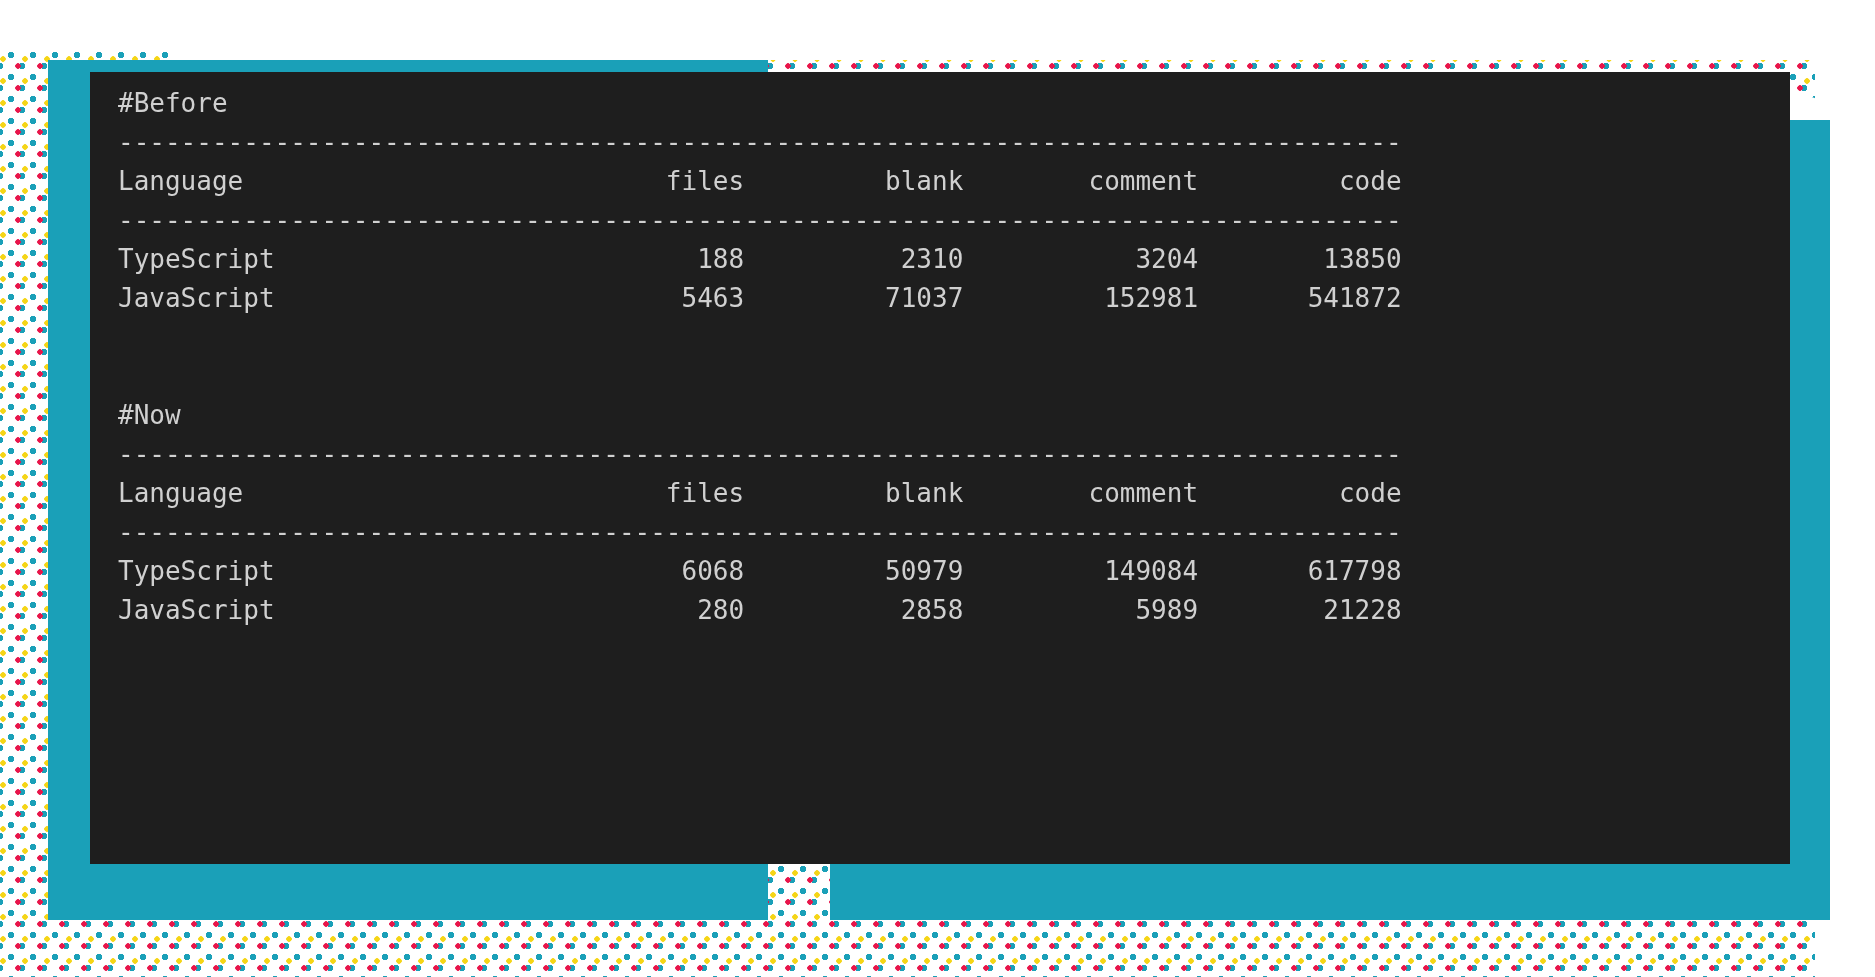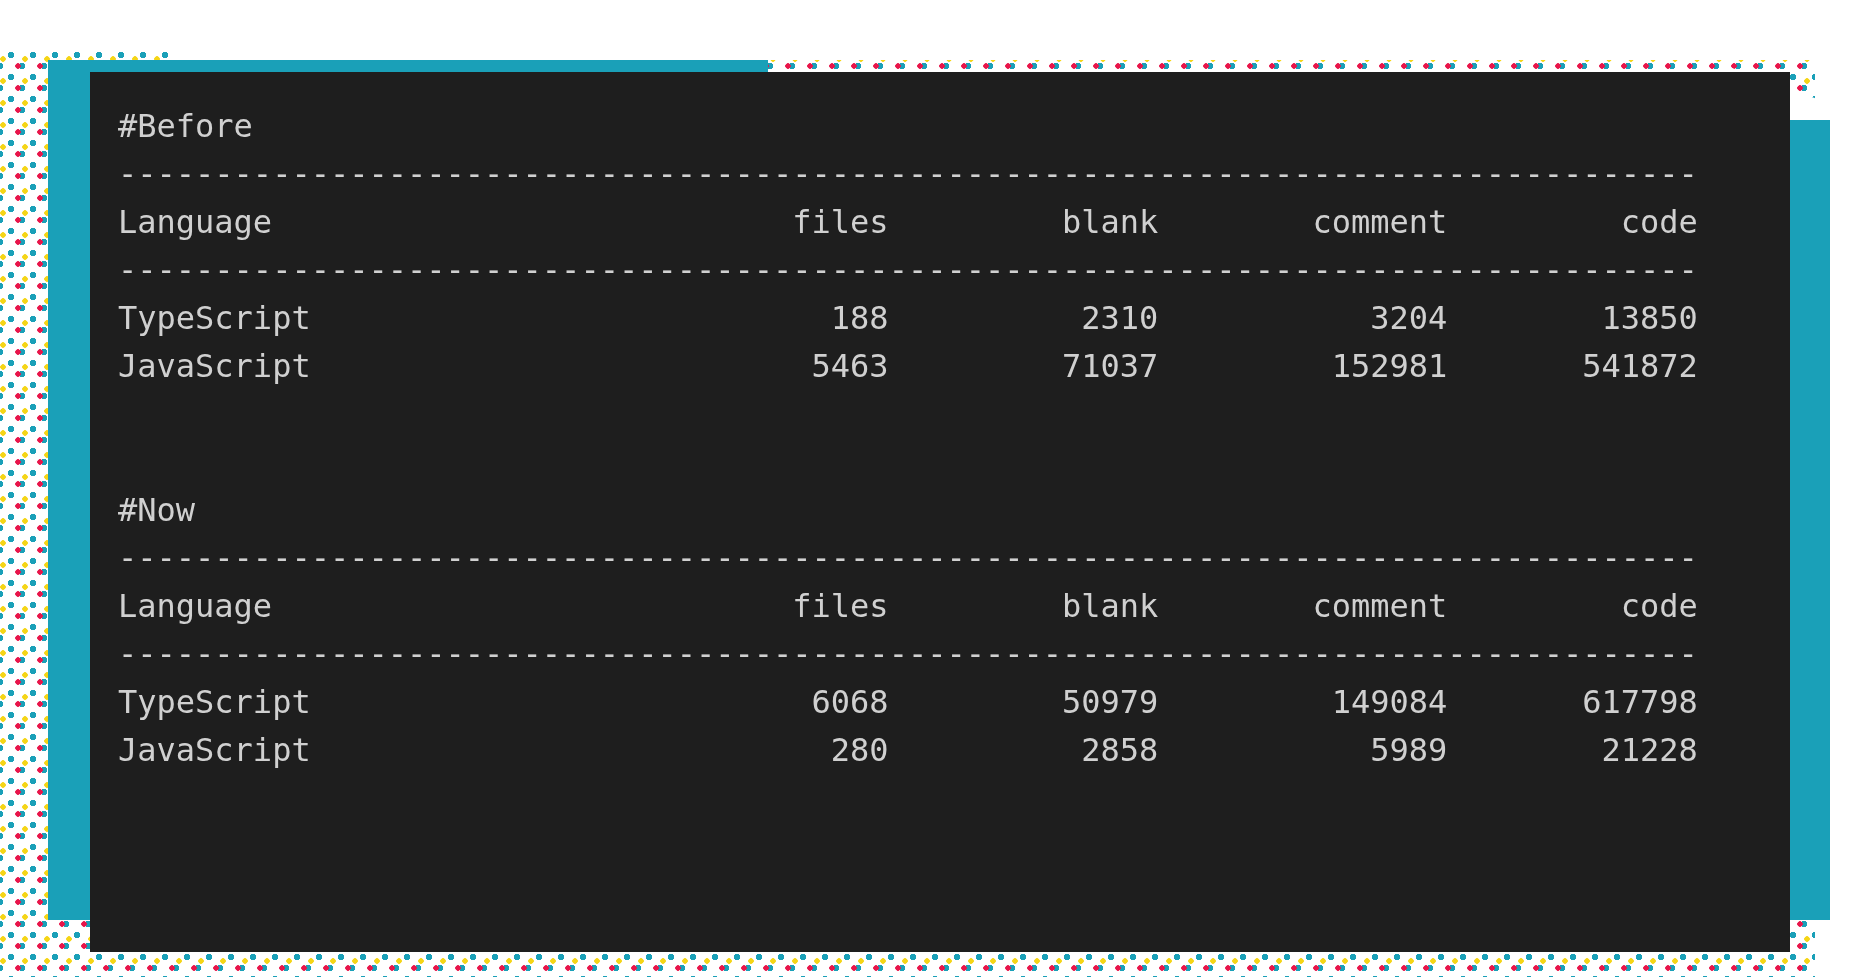--- a/index.html
+++ b/index.html
@@ -68,27 +68,27 @@
     left: 830px;
     width: 1000px;
     height: 800px;
     background: #1aa0b8;
   }
   .terminal {
     position: absolute;
     top: 72px;
     left: 90px;
     width: 1700px;
-    height: 880px;
+    height: 792px;
     background: #1e1e1e;
     color: #d0d0d0;
     font-family: "SF Mono", "Menlo", "Consolas", "Monaco", monospace;
-    font-size: 32px;
+    font-size: 26px;
     line-height: 1.5;
-    padding: 30px 28px;
+    padding: 12px 28px;
     white-space: pre;
     overflow: hidden;
   }
 </style>
 </head>
 <body>
 
 <div class="dotted-bg"></div>
 <div class="white-mask-top"></div>
 <div class="white-mask-left-top"></div>

